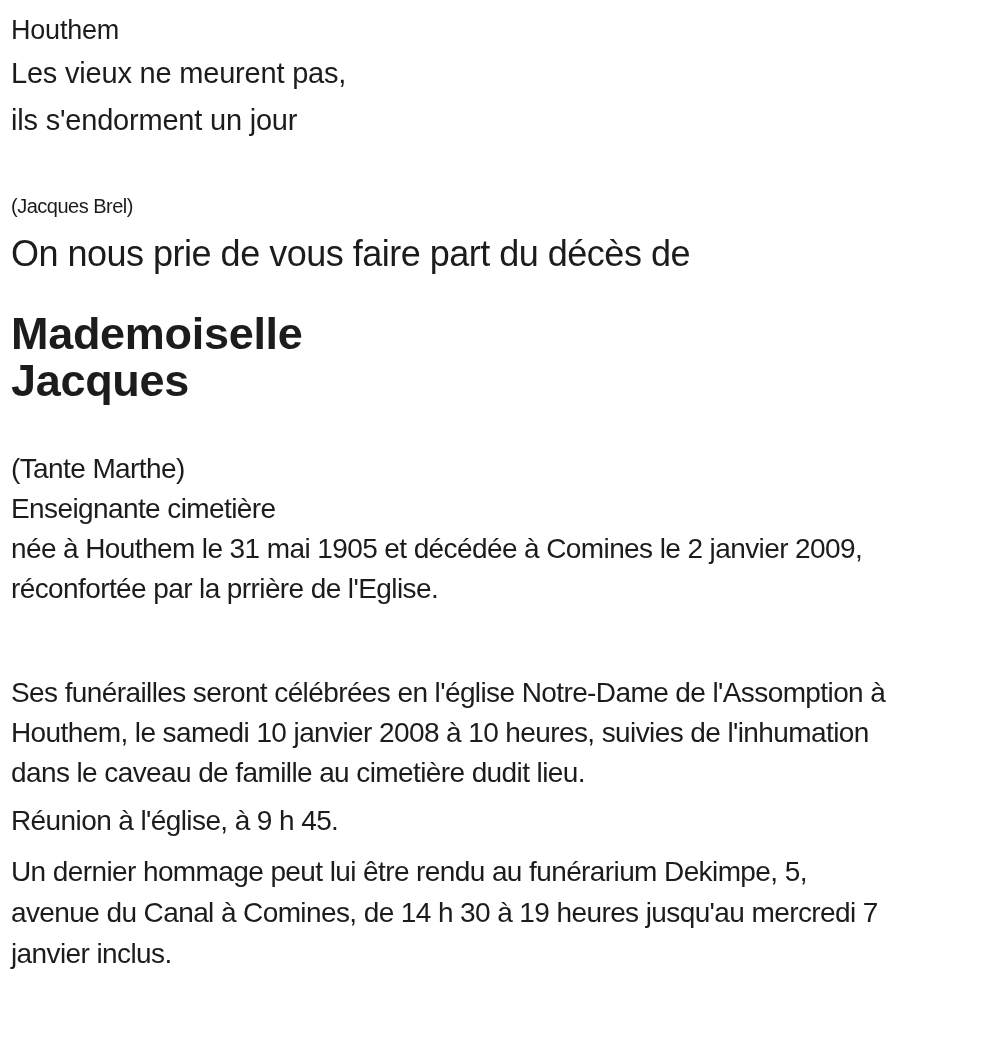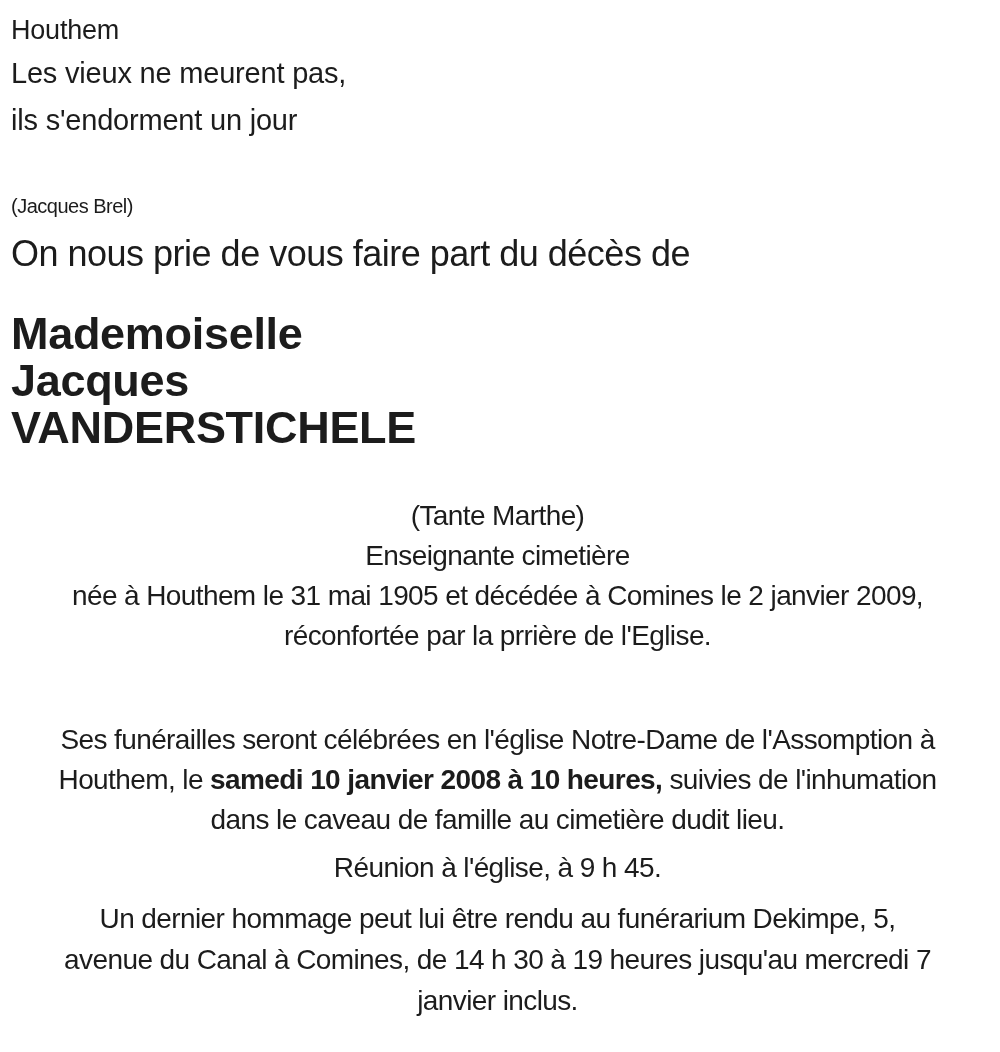--- a/index.html
+++ b/index.html
@@ -59,36 +59,35 @@
   .details {
     margin-top: 45px;
   }
   .details .line,
   .funeral .line,
   .meeting,
   .tribute .line {
     font-size: 28px;
     line-height: 40px;
     letter-spacing: -0.6px;
-    text-align: center;
   }
   .funeral {
     margin-top: 64px;
   }
   .meeting {
     margin-top: 8px;
   }
   .tribute {
     margin-top: 10px;
   }
   .tribute .line {
     line-height: 41px;
   }
   .bold-inline {
-    font-weight: 700;
+    font-weight: 400;
   }
 </style>
 </head>
 <body>
 
 <div class="page">
 
   <div class="place line">Houthem</div>
 
   <div class="quote">
@@ -96,21 +95,20 @@
     <div class="line">ils s'endorment un jour</div>
   </div>
 
   <div class="attribution line">(Jacques Brel)</div>
 
   <div class="intro line">On nous prie de vous faire part du décès de</div>
 
   <div class="name">
     <div class="line">Mademoiselle</div>
     <div class="line">Jacques</div>
-    <div class="line">VANDERSTICHELE</div>
   </div>
 
   <div class="details">
     <div class="line">(Tante Marthe)</div>
     <div class="line">Enseignante cimetière</div>
     <div class="line">née à Houthem le 31 mai 1905 et décédée à Comines le 2 janvier 2009,</div>
     <div class="line">réconfortée par la prrière de l'Eglise.</div>
   </div>
 
   <div class="funeral">

